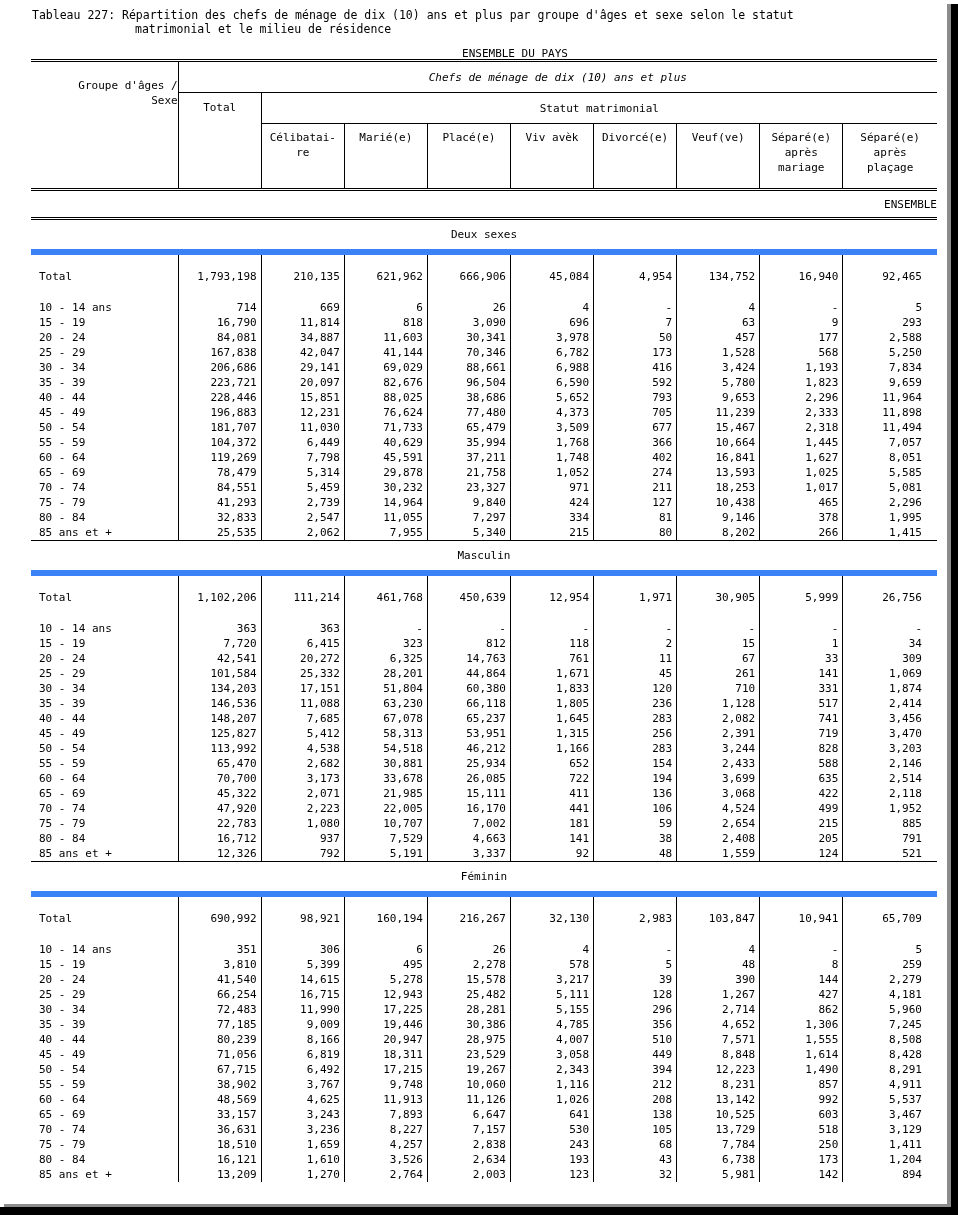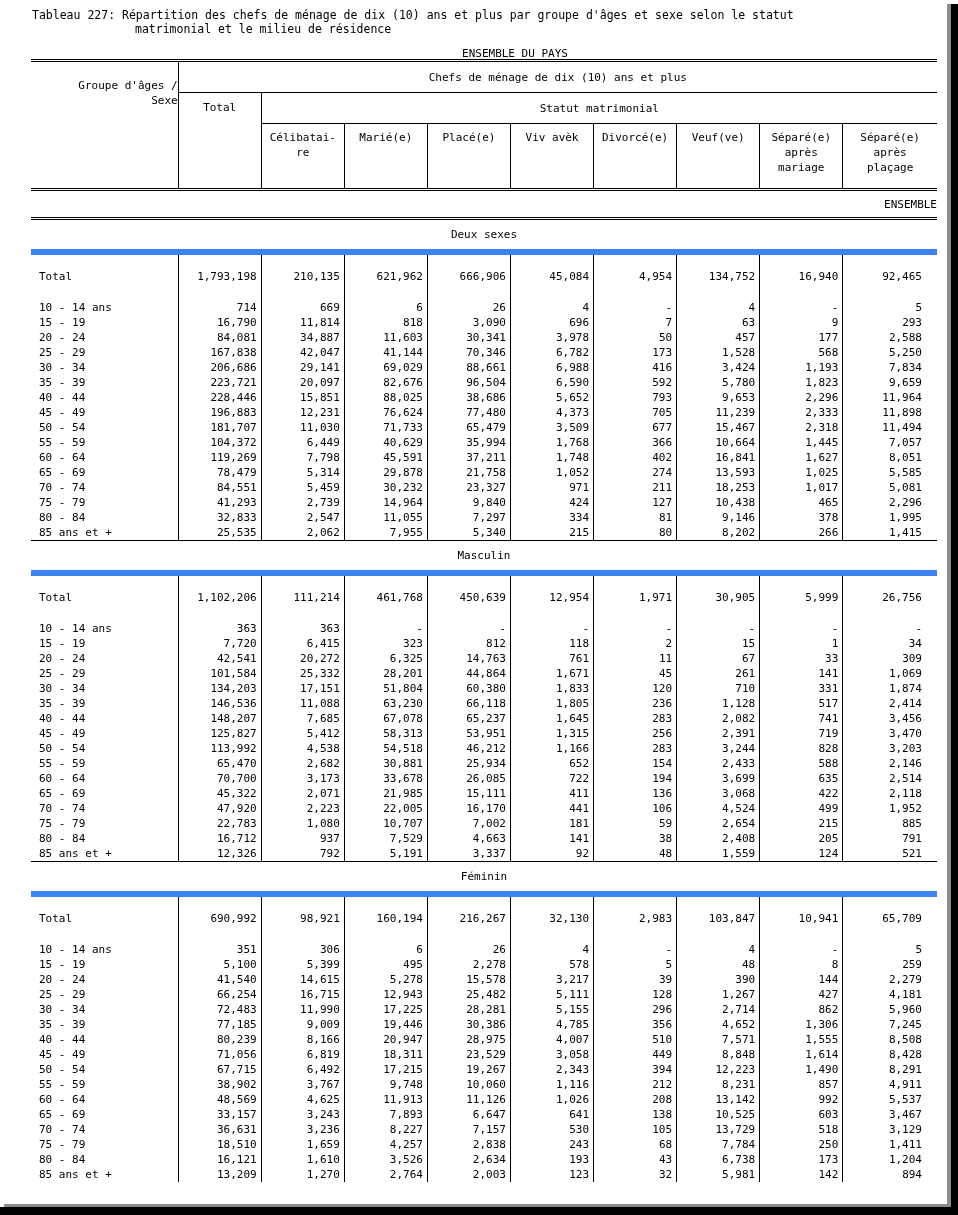--- a/index.html
+++ b/index.html
@@ -24,21 +24,21 @@
   }
   table.tbl col.c0 { width:147px; }
   table.tbl col.cn { width:83px; }
   table.tbl col.cl { width:94px; }
   td, th { padding:0; font-weight:normal; vertical-align:top; }
 
   
   .dbl-top { border-top:3px double #000; }
   .hdr-main td { height:30px; }
   .hdr-group { text-align:right; vertical-align:middle; padding-left:7px; border-right:1px solid #000; line-height:15px; }
-  .hdr-chefs { text-align:center; vertical-align:middle; border-bottom:1px solid #000; }
+  .hdr-chefs { text-align:center; vertical-align:middle; border-bottom:1px solid #000;font-style:italic; }
   .hdr-total { text-align:center; border-right:1px solid #000; padding-top:8px; }
   .hdr-statut { text-align:center; vertical-align:middle; border-bottom:1px solid #000; height:30px; }
   .hdr-sub td.sub { text-align:center; border-right:1px solid #000; height:58px; padding-top:6px; line-height:15px;margin-top:30px; }
   .hdr-sub td.sub.last { border-right:none; }
   .hdr-sub td { border-bottom:3px double #000; }
 
   .ensemble td { height:26px; vertical-align:middle; border-bottom:3px double #000; text-align:right; }
   .section td { height:29px; vertical-align:middle; text-align:center; border-bottom:6px solid #3b82f6; }
 
   .data td { text-align:right; border-right:1px solid #000; padding-right:4px; height:15px; line-height:15px; white-space:nowrap; }
@@ -604,21 +604,21 @@
         <td class="">6</td>
         <td class="">26</td>
         <td class="">4</td>
         <td class="">-</td>
         <td class="">4</td>
         <td class="">-</td>
         <td class="last">5</td>
       </tr>
       <tr class="data ">
         <td class="lbl">15 - 19</td>
-        <td class="">5,100</td>
+        <td class="">3,810</td>
         <td class="">5,399</td>
         <td class="">495</td>
         <td class="">2,278</td>
         <td class="">578</td>
         <td class="">5</td>
         <td class="">48</td>
         <td class="">8</td>
         <td class="last">259</td>
       </tr>
       <tr class="data ">

